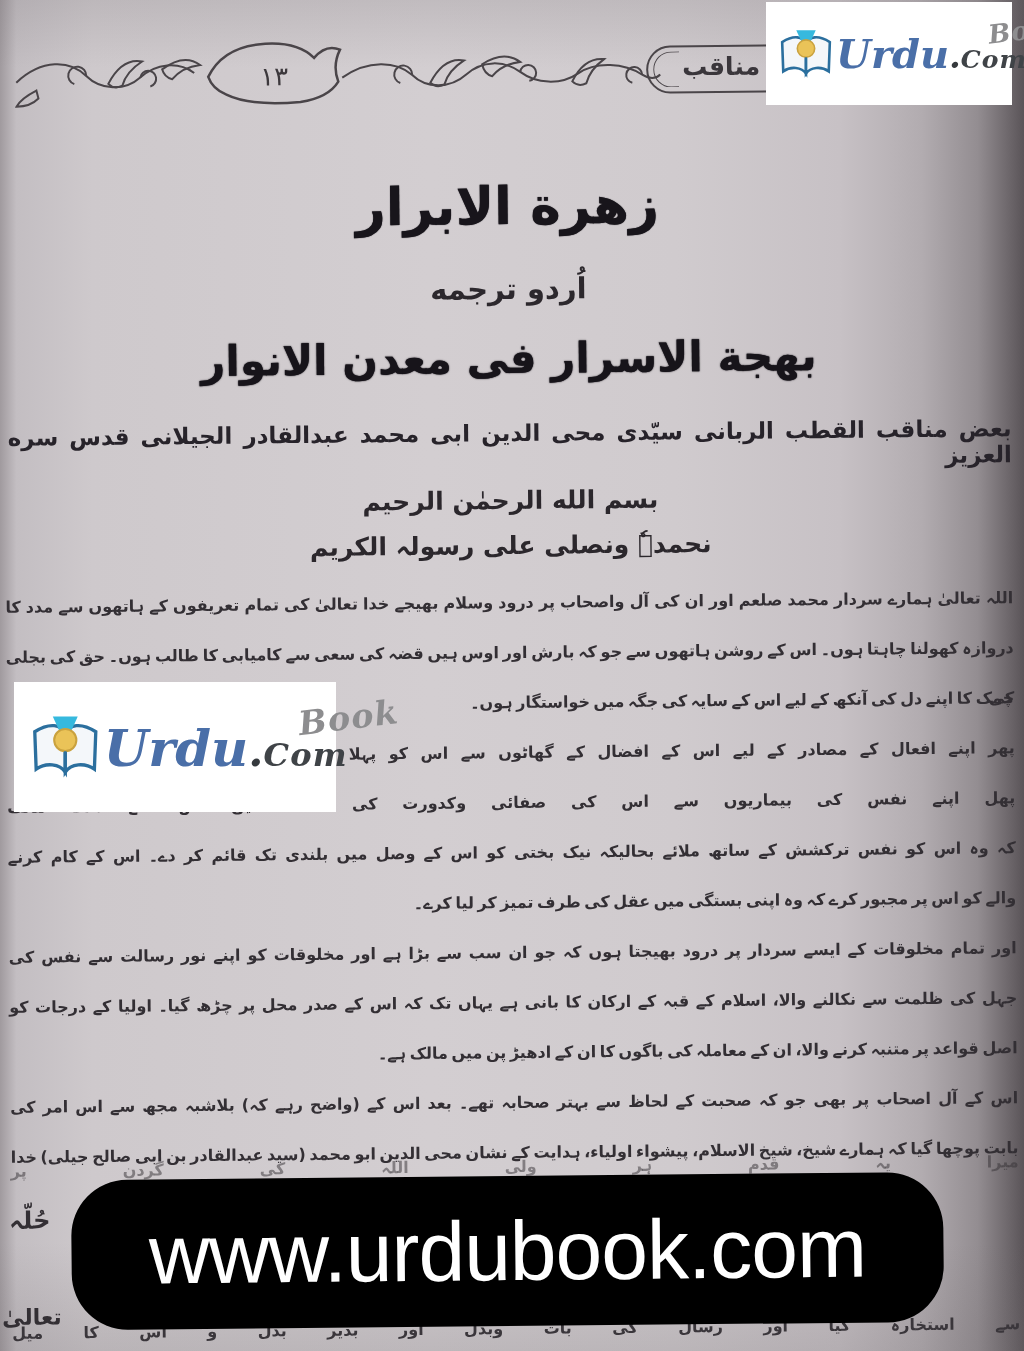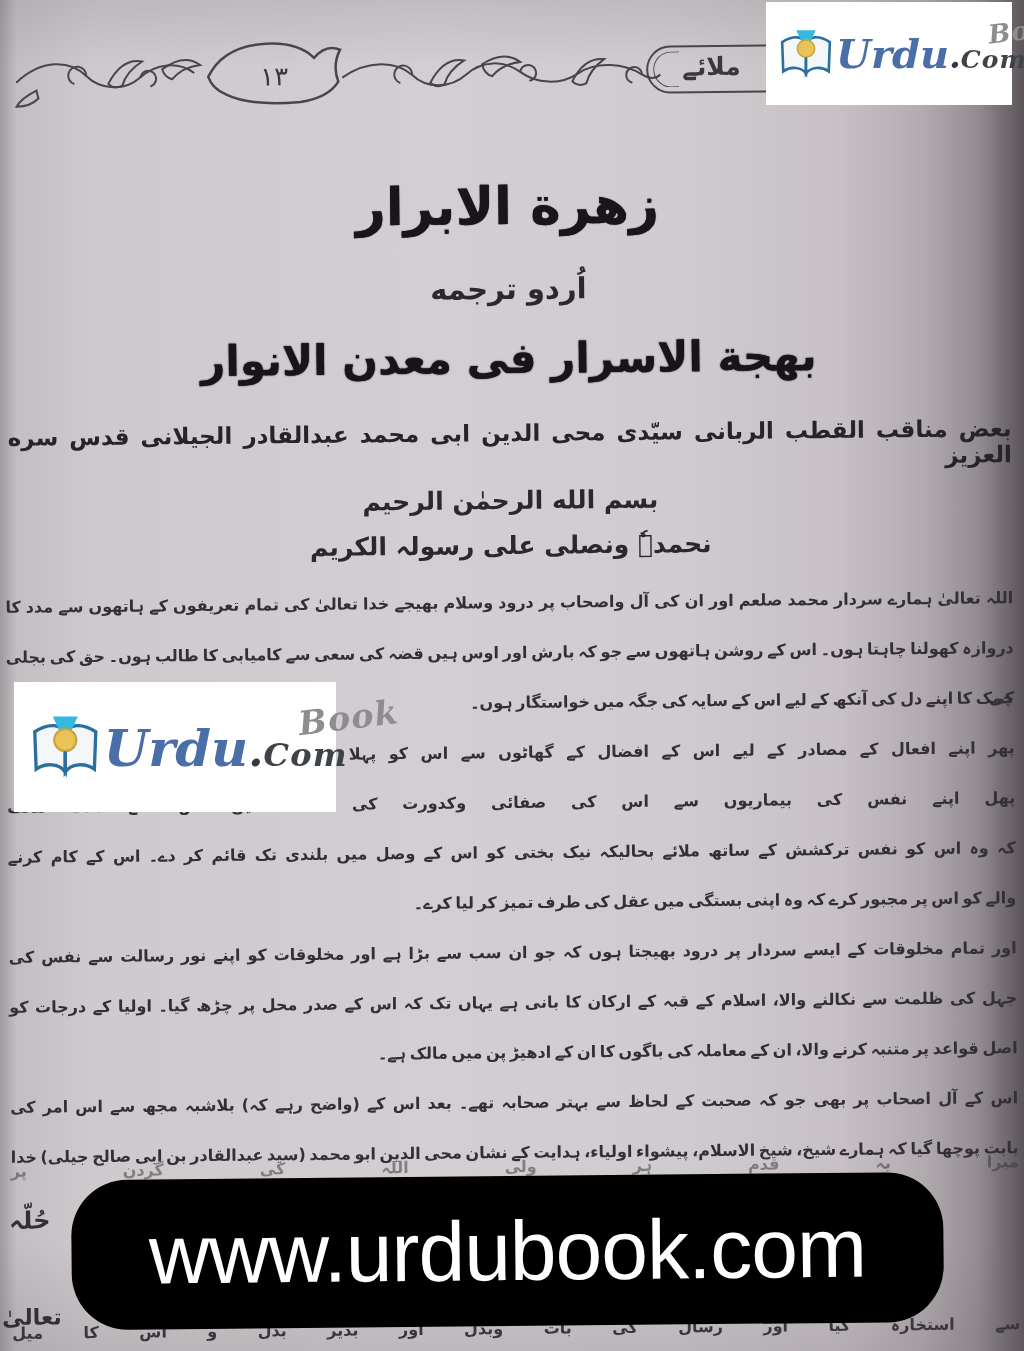--- a/index.html
+++ b/index.html
@@ -99,21 +99,21 @@
         <path d="M560,46 q12,-24 32,-22 q-14,10 -18,24 q-8,4 -14,-2 z"></path>
         <path d="M24,50 q-16,8 -20,16 q14,0 22,-8 z"></path>
       </g>
 
       <path d="M196,38 Q210,10 246,6 Q284,2 302,20 Q314,6 328,12 Q320,28 326,44 Q316,60 288,64 Q238,68 214,56 Q200,50 196,38 Z" fill="none" stroke="#4a4549" stroke-width="2.5"></path>
       <text x="262" y="47" font-size="26" fill="#3c383c" text-anchor="middle" font-family="DejaVu Sans">۱۳</text>
     </svg>
 
     <div class="pill">
       <div class="cap"></div>
-      <span class="pill-text">ملائے</span>
+      <span class="pill-text">مناقب</span>
     </div>
 
     <div class="t main-title">زهرة الابرار</div>
     <div class="t subtitle">اُردو ترجمه</div>
     <div class="t arabic-title">بهجة الاسرار فی معدن الانوار</div>
     <div class="t attribution">بعض مناقب القطب الربانی سیّدی محی الدین ابی محمد عبدالقادر الجیلانی قدس سره العزیز</div>
     <div class="t bismillah">بسم الله الرحمٰن الرحیم</div>
     <div class="t hamd">نحمدہٗ ونصلی علی رسولہ الکریم</div>
 
     <div class="body-text">

